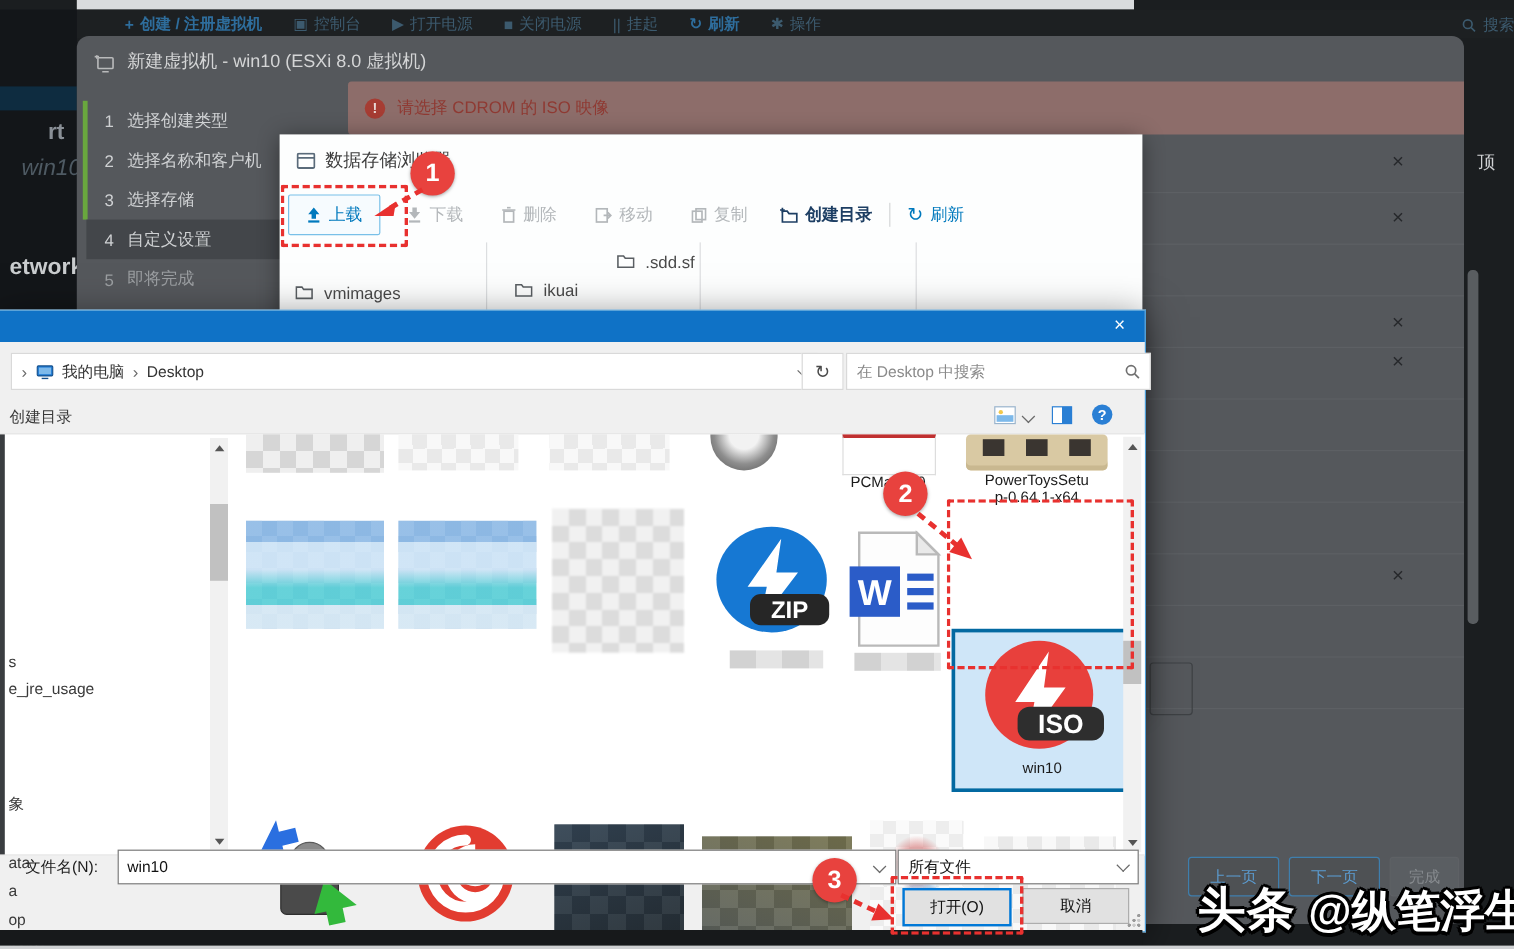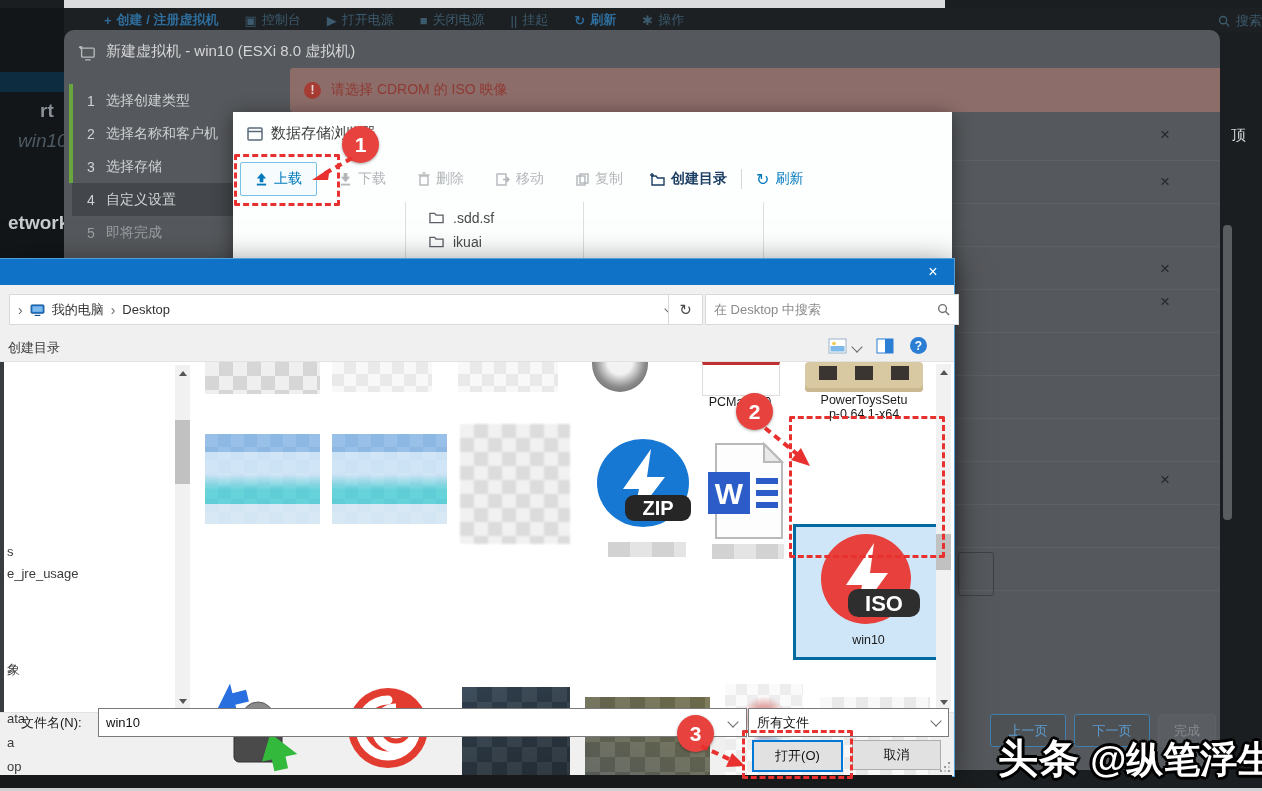--- a/index.html
+++ b/index.html
@@ -290,21 +290,27 @@
       <span class="dsb-sep"></span>
       <span class="dsb-tool tool-blue">
         <span style="font-size:16px">↻</span>
         <span>刷新</span>
       </span>
     </div>
     <div class="dsb-cols">
       <div class="dsb-vline" style="left:172px"></div>
       <div class="dsb-vline" style="left:350px"></div>
       <div class="dsb-vline" style="left:530px"></div>
-      <div class="ds-row" style="left:186px;top:2px;width:150px;">
+      <div class="ds-row" style="left:3px;top:28px;width:154px;">
+        <svg class="folder-ico" width="15" height="13" viewBox="0 0 16 13">
+            <path d="M1 2 h5 l1.5 2 H15 v8 H1 Z" fill="none" stroke="#5a5f63" stroke-width="1.4"></path>
+          </svg>
+        <span>vmimages</span>
+      </div>
+      <div class="ds-row" style="left:186px;top:2px;width:150px;justify-content:flex-end;">
         <svg class="folder-ico" width="15" height="13" viewBox="0 0 16 13">
             <path d="M1 2 h5 l1.5 2 H15 v8 H1 Z" fill="none" stroke="#5a5f63" stroke-width="1.4"></path>
           </svg>
         <span>.sdd.sf</span>
       </div>
       <div class="ds-row" style="left:186px;top:26px;width:150px;">
         <svg class="folder-ico" width="15" height="13" viewBox="0 0 16 13">
             <path d="M1 2 h5 l1.5 2 H15 v8 H1 Z" fill="none" stroke="#5a5f63" stroke-width="1.4"></path>
           </svg>
         <span>ikuai</span>

